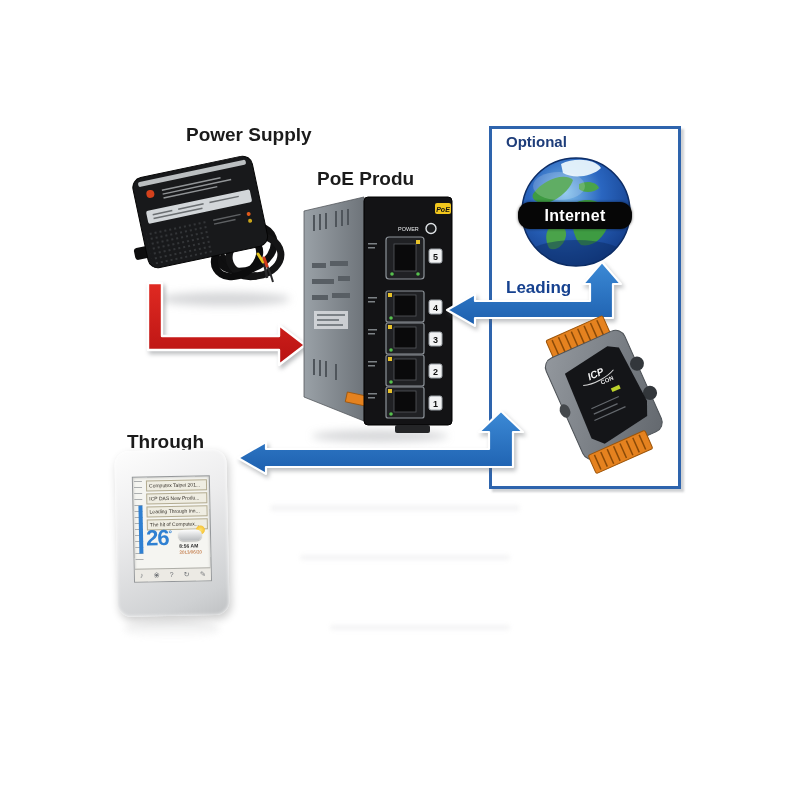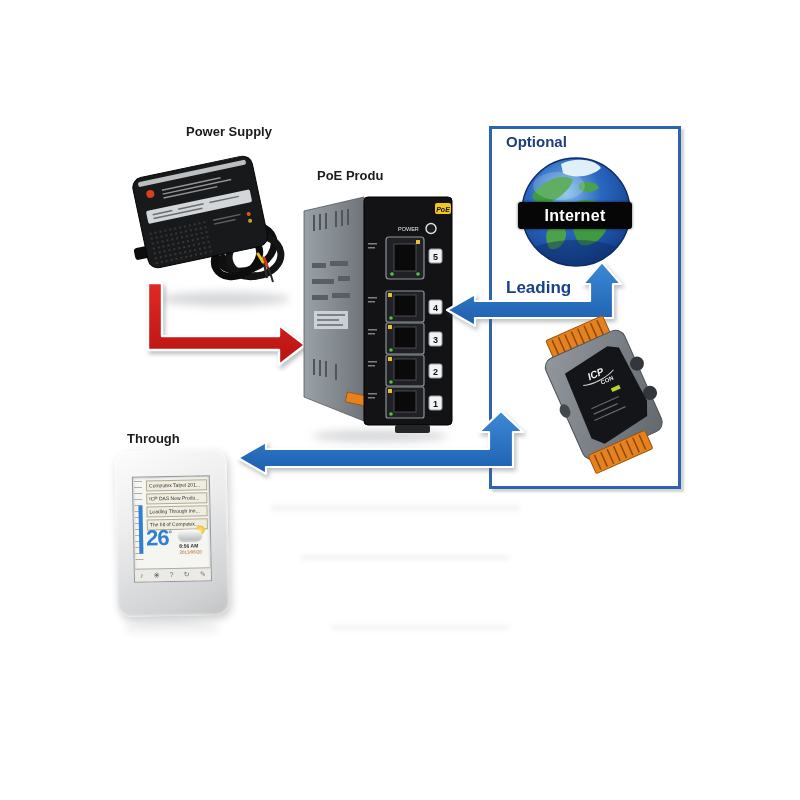--- a/index.html
+++ b/index.html
@@ -1,29 +1,29 @@
 <!DOCTYPE html>
 <html><head>
 <meta charset="utf-8">
 <style>
   html,body{margin:0;padding:0;background:#fff;}
   .canvas{position:relative;width:800px;height:800px;background:#fff;overflow:hidden;
           font-family:"Liberation Sans",sans-serif;}
-  .label{position:absolute;font-size:13px;font-weight:600;color:#1b1b1b;white-space:nowrap;}
+  .label{position:absolute;font-size:19px;font-weight:600;color:#1b1b1b;white-space:nowrap;}
 
   
   .optional-box{position:absolute;left:489px;top:126px;width:192px;height:363px;
     border:3px solid #2e64ad;box-sizing:border-box;background:#fff;
     box-shadow:3px 3px 2px rgba(150,155,160,.45);}
   .optional-title{position:absolute;left:14px;top:4px;font-size:15px;font-weight:700;color:#1e3d7a;}
 
   
   .globe-wrap{position:absolute;left:517px;top:152px;width:118px;height:118px;}
   .internet-chip{position:absolute;left:1px;right:3px;top:50px;height:27px;background:#060606;
-    border-radius:3px;display:flex;align-items:center;justify-content:center;
+    border-radius:12px;display:flex;align-items:center;justify-content:center;
     color:#fff;font-weight:700;font-size:16px;letter-spacing:.3px;
     box-shadow:0 0 3px rgba(0,0,0,.6);}
   .ethernet-label{position:absolute;left:506px;top:278px;font-size:17px;font-weight:700;color:#16418f;}
 
   svg{position:absolute;overflow:visible;}
   .arrow-shadow{filter:drop-shadow(2px 3px 2px rgba(90,95,100,.4));}
 
   
   .touchpad{position:absolute;left:116px;top:450px;width:112px;height:166px;border-radius:14px;
     background:linear-gradient(155deg,#fdfdfd 0%,#ececed 40%,#cfd1d3 85%,#bfc1c3 100%);

